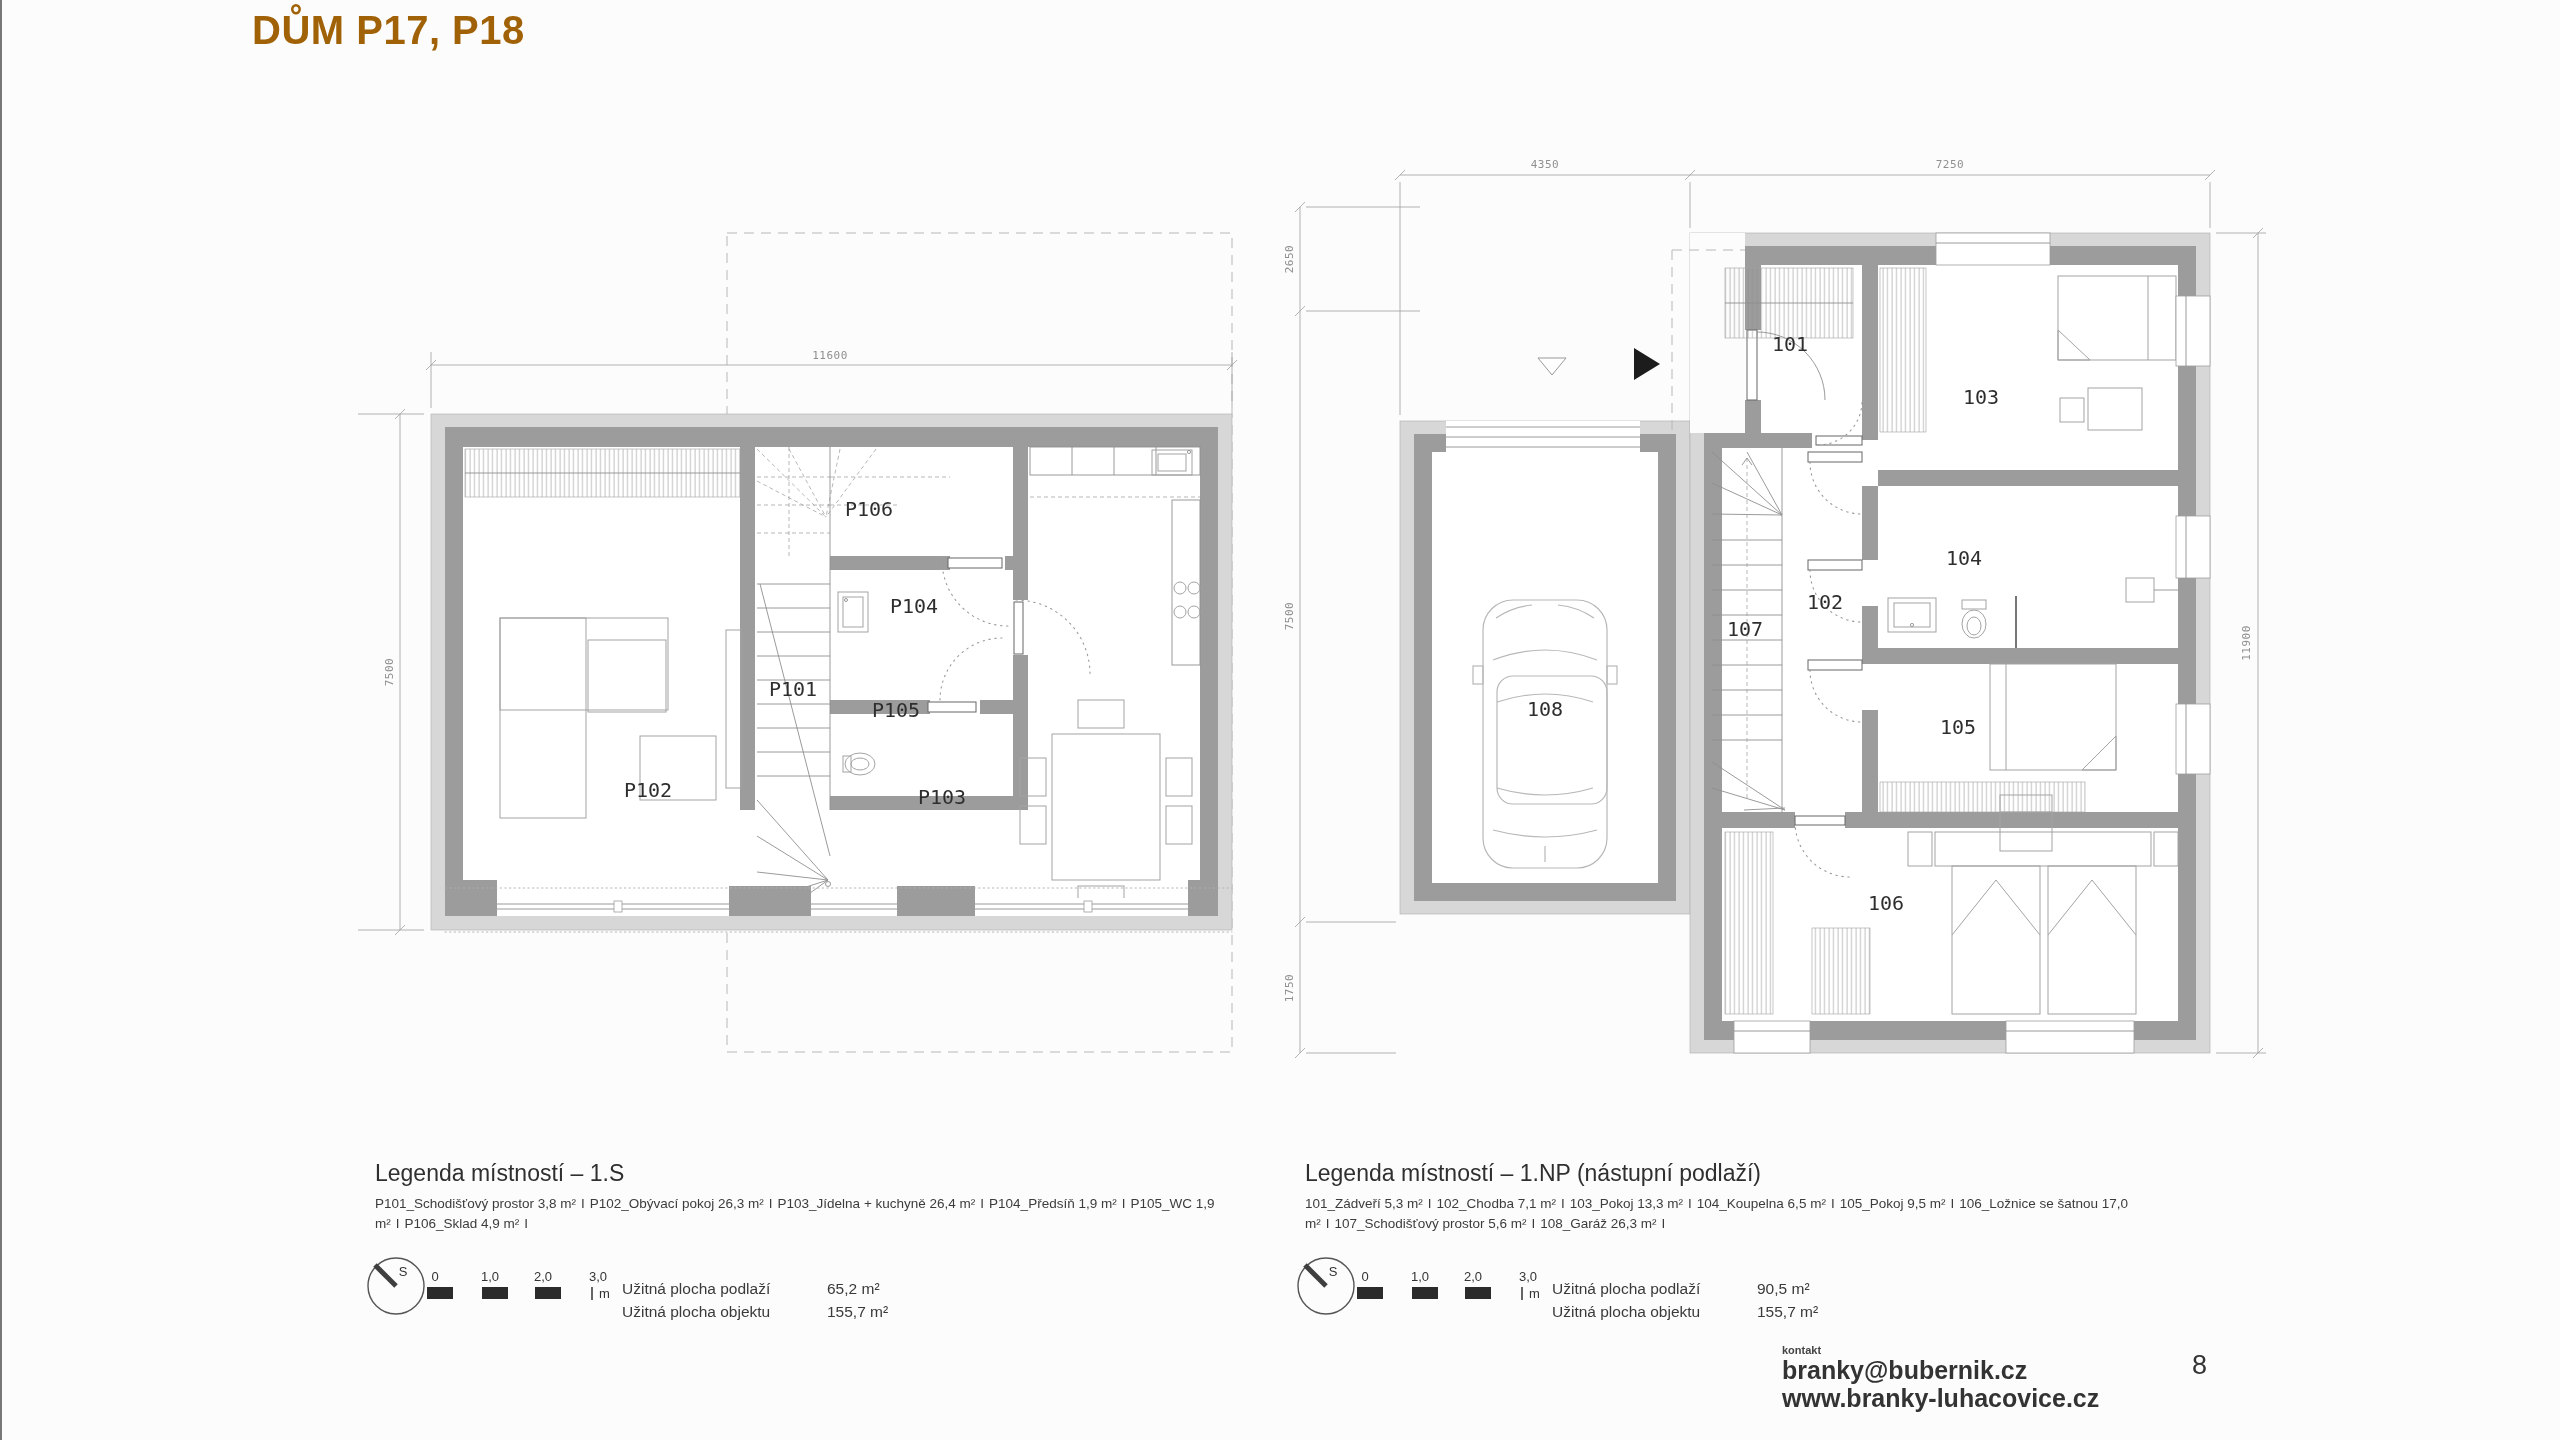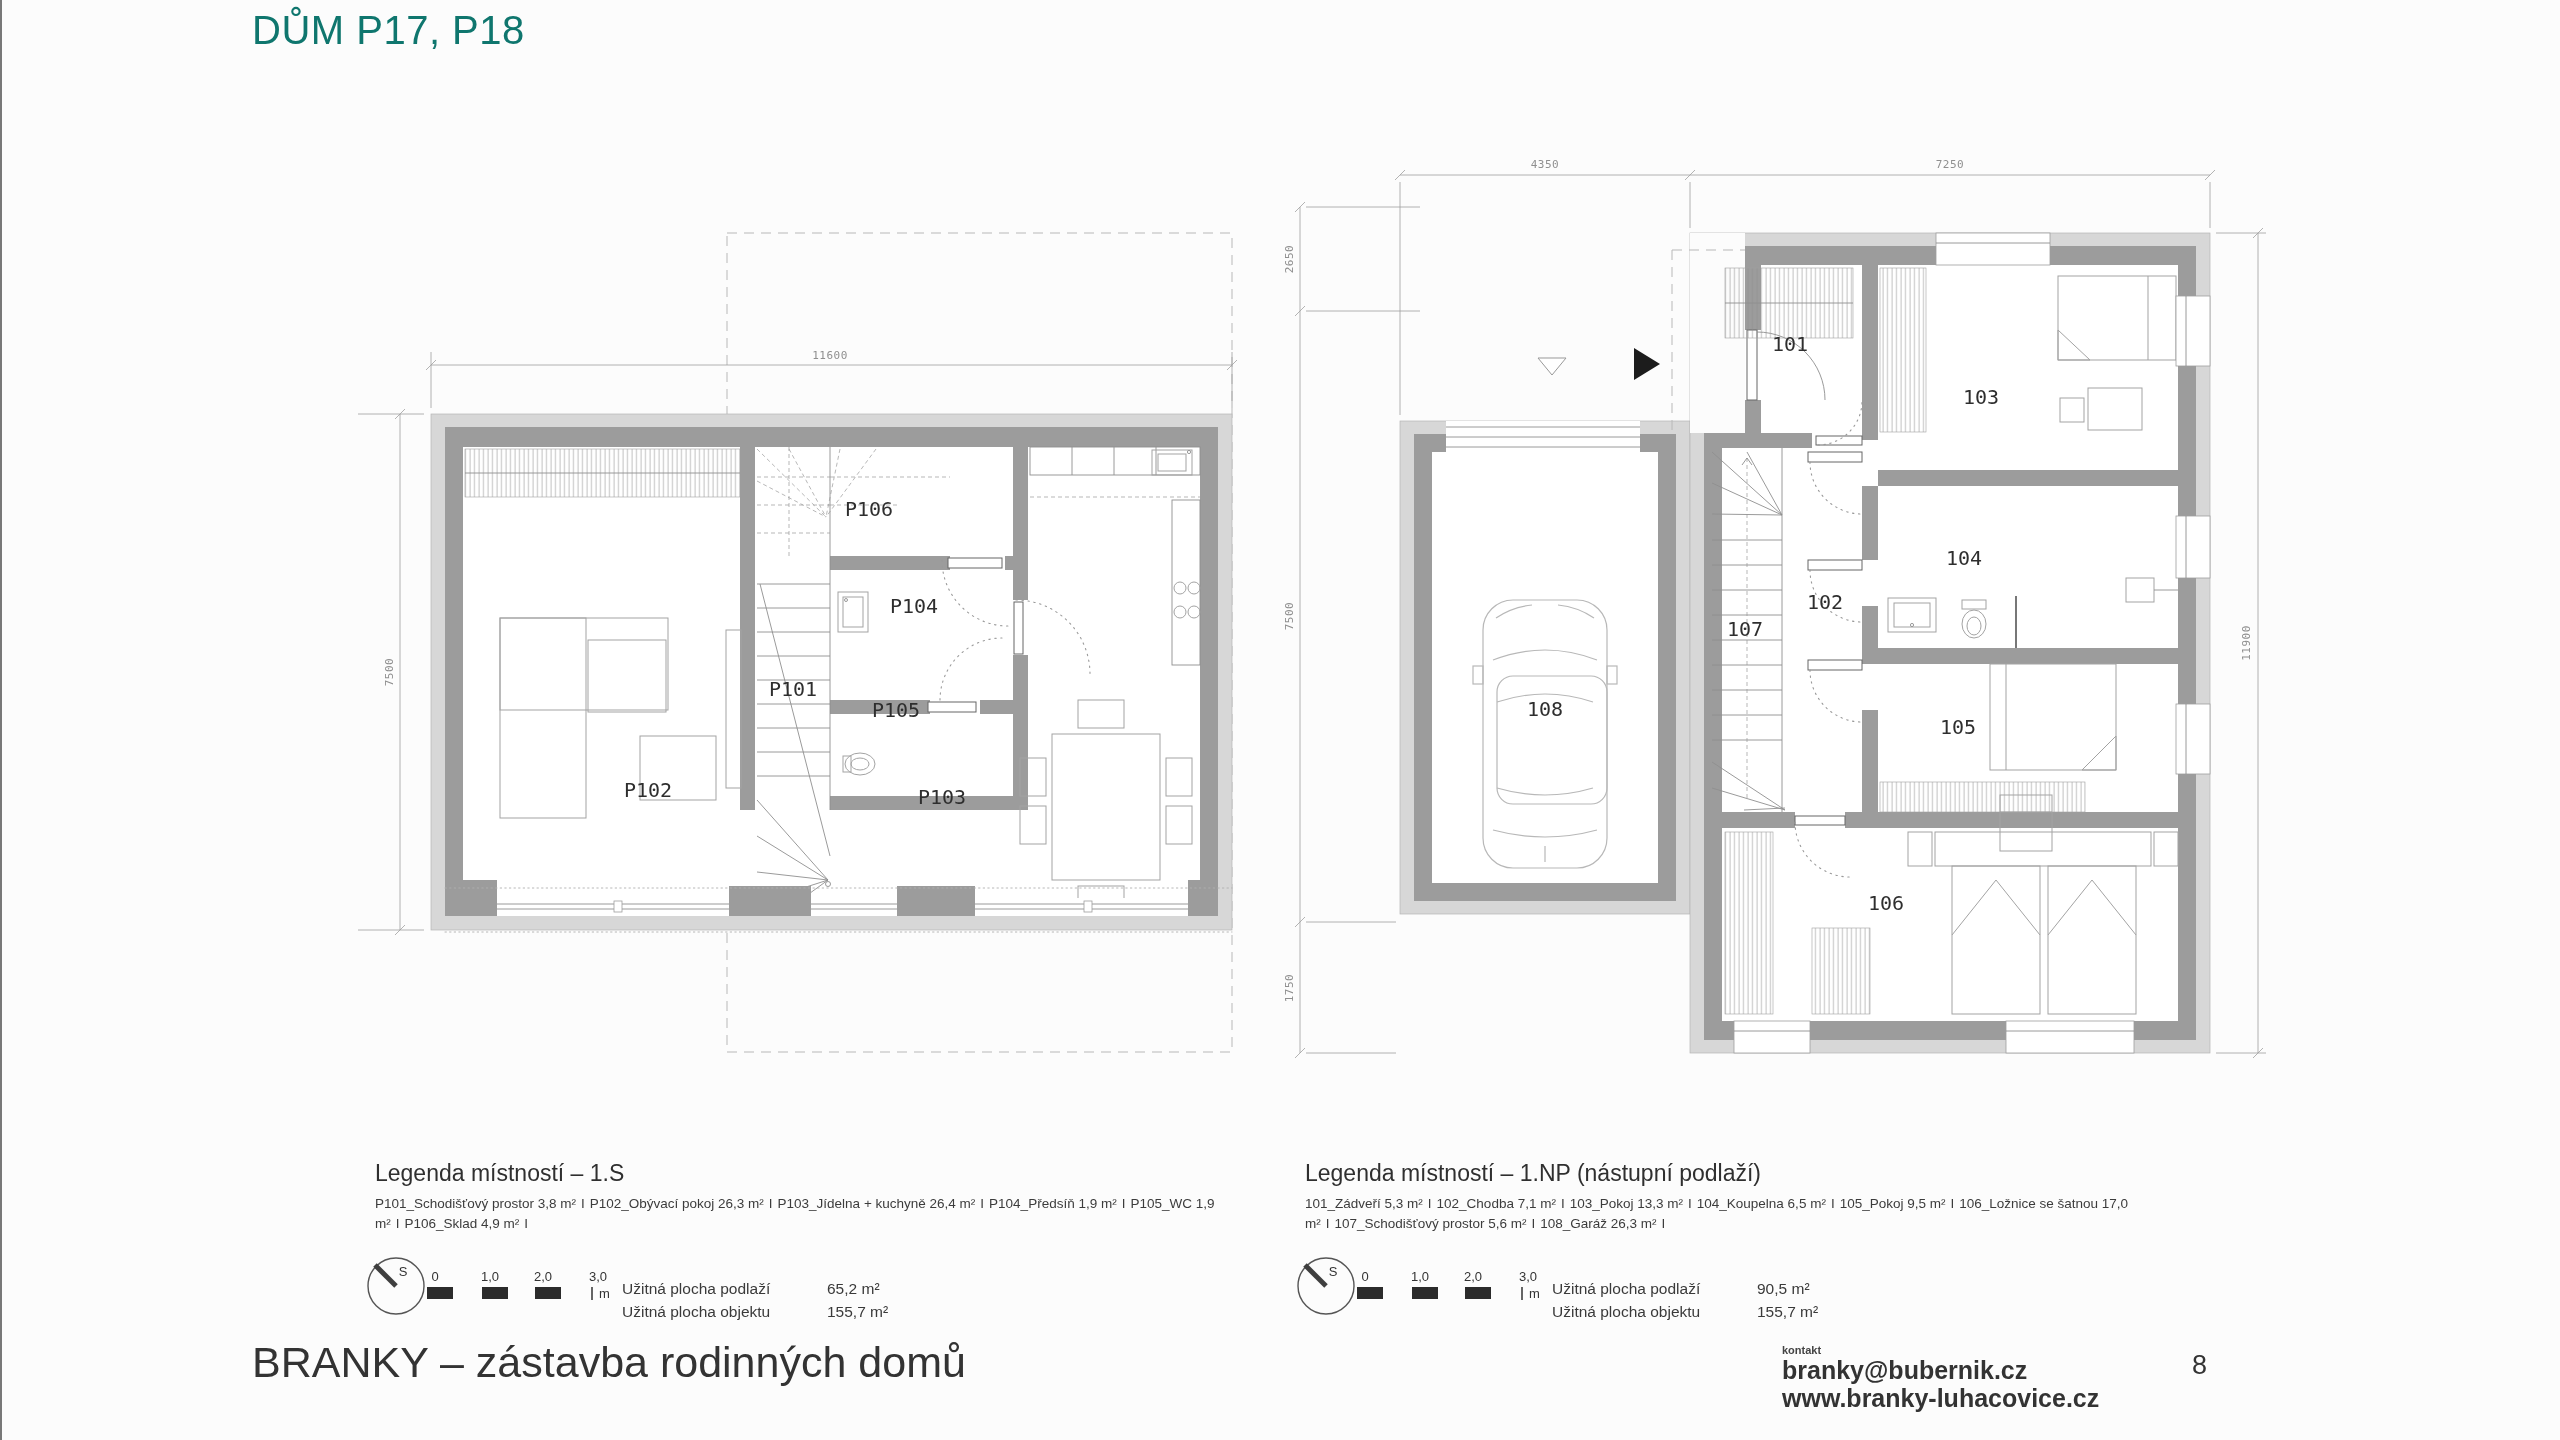--- a/index.html
+++ b/index.html
@@ -1,19 +1,19 @@
 <!DOCTYPE html>
 <html><head>
 <meta charset="utf-8">
 <style>
   html,body{margin:0;padding:0;background:#e9e9e9;}
   .page{position:relative;width:2560px;height:1440px;background:#fcfcfc;overflow:hidden;
         font-family:"Liberation Sans",sans-serif;color:#3a3a3a;}
   .edge{position:absolute;left:0;top:0;width:2px;height:1440px;background:#787878;}
-  .title{position:absolute;left:252px;top:8px;font-size:40px;font-weight:400;letter-spacing:.5px;color:#0f766e;}
+  .title{position:absolute;left:252px;top:8px;font-size:40px;font-weight:700;letter-spacing:.5px;color:#a16207;}
   .plate{position:absolute;left:1840px;width:405px;top:14px;text-align:right;}
   .plate .l1{font-size:27px;color:#3a3a3a;}
   .plate .l2{font-size:14px;color:#555;margin-top:1px;}
   .leg-title{position:absolute;top:1160px;font-size:23px;font-weight:500;color:#2f2f2f;}
   .leg-items{position:absolute;top:1194px;font-size:13.5px;line-height:1.5;color:#3c3c3c;}
   .li-sep{margin:0 5px;color:#3c3c3c;}
   .areas{position:absolute;top:1280px;font-size:15.5px;color:#3a3a3a;}
   .areas .row{margin-bottom:5px;}
   .areas .a-label{display:inline-block;width:205px;}
   .proj{position:absolute;left:252px;top:1338px;font-size:43px;font-weight:500;color:#333;}
@@ -460,20 +460,19 @@
 
   <div class="areas" style="left:1552px">
     <div class="row">
       <span class="a-label">Užitná plocha podlaží</span><span>90,5 m²</span>
     </div>
     <div class="row">
       <span class="a-label">Užitná plocha objektu</span><span>155,7 m²</span>
     </div>
   </div>
 
-  <div class="proj">BRANKY – zástavba rodinných domů</div>
   <div class="contact">
     <div class="c-label">kontakt</div>
     <div class="c-line">branky@bubernik.cz</div>
     <div class="c-line">www.branky-luhacovice.cz</div>
   </div>
   <div class="pagenum">8</div>
 </div>
 
 </body></html>

